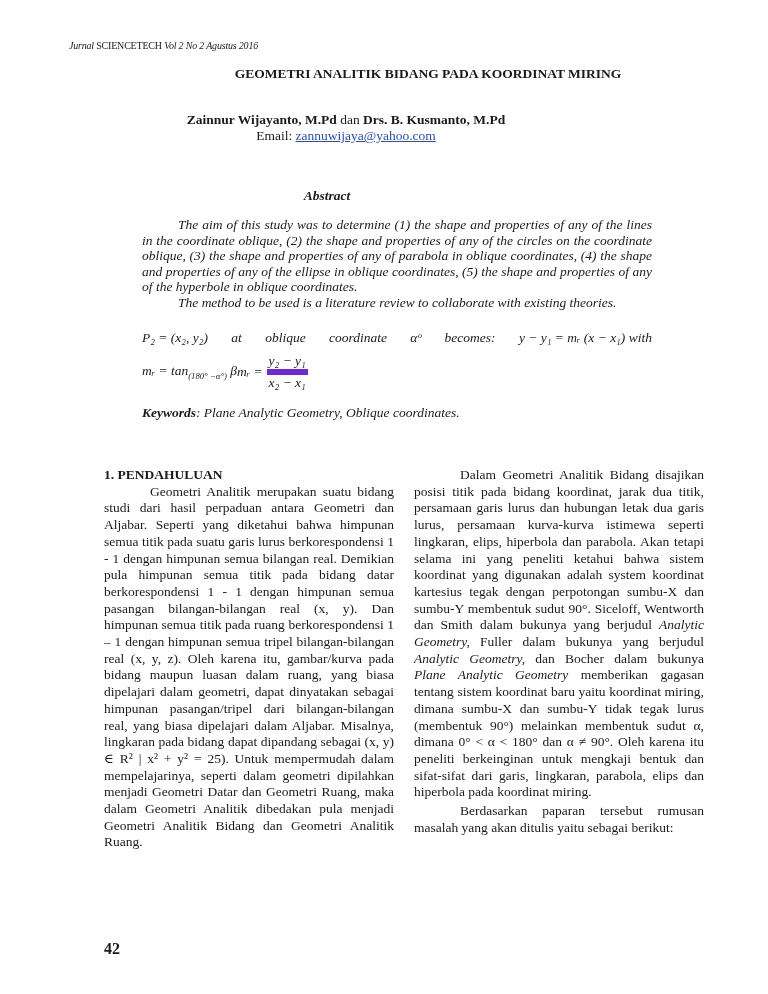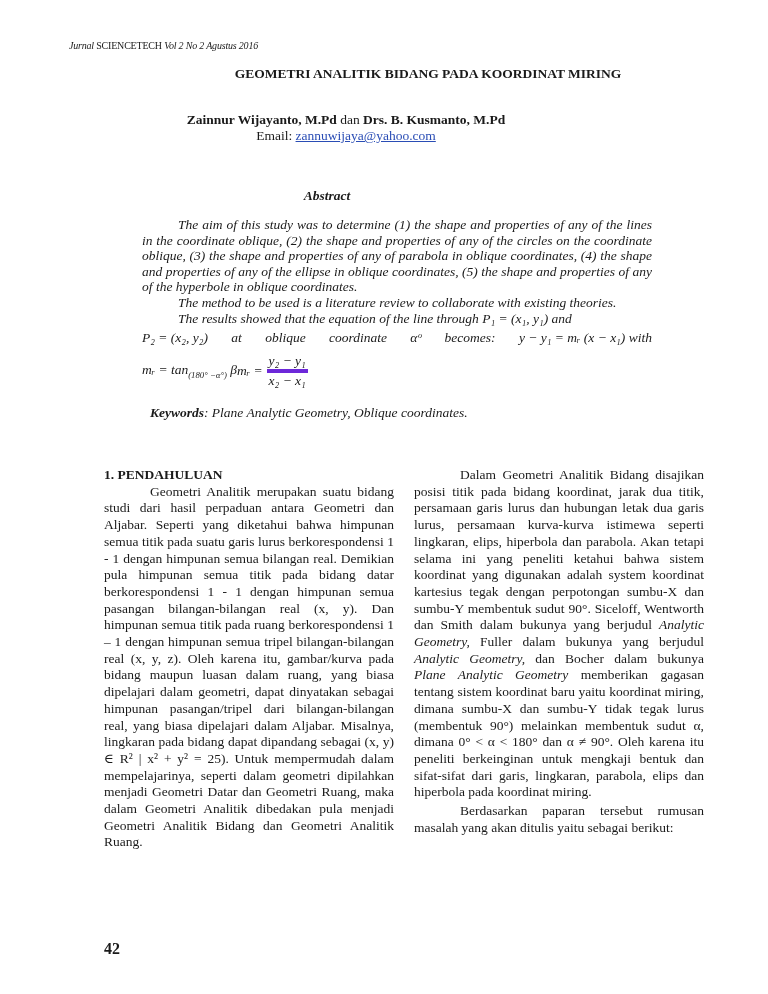--- a/index.html
+++ b/index.html
@@ -11,23 +11,23 @@
   .title { left: 0; width: 768px; top: 66px; text-align: center; font-weight: bold; font-size: 13.5px; margin-left: 44px; }
   .authors { left: 0; width: 692px; top: 112px; text-align: center; font-size: 13.5px; line-height: 16px; }
   .authors b { font-weight: bold; }
   .authors a { color: #2a4db5; text-decoration: underline; }
   .abs-head { left: 0; width: 654px; top: 188px; text-align: center; font-weight: bold; font-style: italic; font-size: 13.5px; }
   .abstract { left: 142px; width: 510px; top: 217px; font-style: italic; font-size: 13.5px; line-height: 15.6px; text-align: justify; }
   .abstract p { margin: 0; text-indent: 36px; }
   .eqline { left: 142px; width: 510px; top: 330px; font-size: 13.5px; font-style: italic; display: flex; justify-content: space-between; align-items: baseline; }
   .eq2 { left: 142px; top: 353px; font-size: 13.5px; font-style: italic; display: flex; align-items: center; }
   .frac { display: inline-flex; flex-direction: column; align-items: center; vertical-align: middle; }
-  .frac .num { border-bottom: 4px solid #6d28d9; padding: 0 2px; }
+  .frac .num { border-bottom: 6px solid #6d28d9; padding: 0 2px; }
   .keywords { left: 142px; top: 405px; font-size: 13.5px; font-style: italic; }
-  .keywords b { font-style: italic; font-weight: bold; margin-left: 8px; }
+  .keywords b { font-style: italic; font-weight: bold; }
   .col { top: 467px; width: 290px; font-size: 13.5px; line-height: 16.7px; text-align: justify; }
   .col p { margin: 0; text-indent: 46px; }
   .col1 { left: 104px; }
   .col2 { left: 414px; }
   .sec { font-weight: bold; font-size: 13.5px; text-indent: 0 !important; }
   .pagenum { left: 104px; top: 940px; font-weight: bold; font-size: 16px; }
   sub, sup { font-size: 0.65em; }
 </style>
 </head>
 <body>
@@ -50,21 +50,20 @@
     <span>Email:</span>
     <a>zannuwijaya@yahoo.com</a>
   </div>
 </div>
 
 <div class="abs abs-head">Abstract</div>
 
 <div class="abs abstract">
   <p>The aim of this study was to determine (1) the shape and properties of any of the lines in the coordinate oblique, (2) the shape and properties of any of the circles on the coordinate oblique, (3) the shape and properties of any of parabola in oblique coordinates, (4) the shape and properties of any of the ellipse in oblique coordinates, (5) the shape and properties of any of the hyperbole in oblique coordinates.</p>
   <p>The method to be used is a literature review to collaborate with existing theories.</p>
-  <p>The results showed that the equation of the line through P₁ = (x₁, y₁) and</p>
 </div>
 
 <div class="abs eqline">
   <span>P₂ = (x₂, y₂)</span>
   <span>at</span>
   <span>oblique</span>
   <span>coordinate</span>
   <span>αᵒ</span>
   <span>becomes:</span>
   <span>

